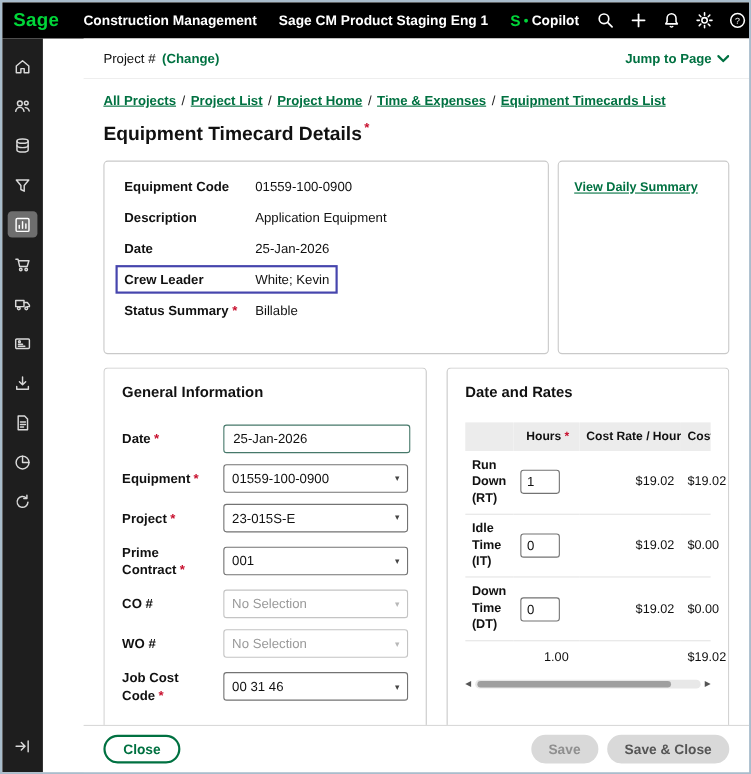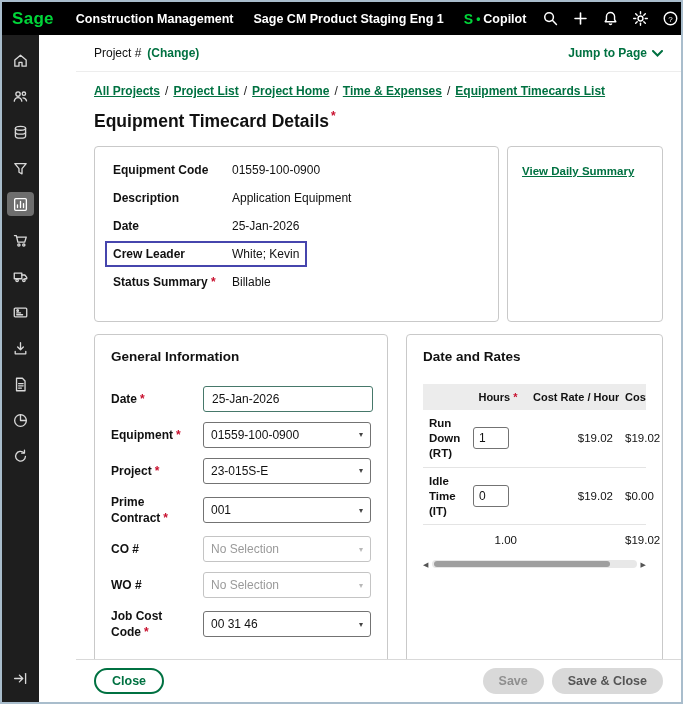--- a/index.html
+++ b/index.html
@@ -415,20 +415,26 @@
                   <td><input class="hours-input" value="1" style=""></td>
                   <td class="money">$19.02</td>
                   <td class="money">$19.02</td>
                 </tr>
                 <tr>
                   <td class="rowlabel">Idle Time (IT)</td>
                   <td><input class="hours-input" value="0" style=""></td>
                   <td class="money">$19.02</td>
                   <td class="money">$0.00</td>
                 </tr>
+                <tr>
+                  <td class="rowlabel">Down Time (DT)</td>
+                  <td><input class="hours-input" value="0" style=""></td>
+                  <td class="money">$19.02</td>
+                  <td class="money">$0.00</td>
+                </tr>
                 <tr class="total-row">
                   <td></td>
                   <td class="total-hours">1.00</td>
                   <td></td>
                   <td class="money">$19.02</td>
                 </tr>
               </tbody>
             </table>
 
             <div class="hscroll">

